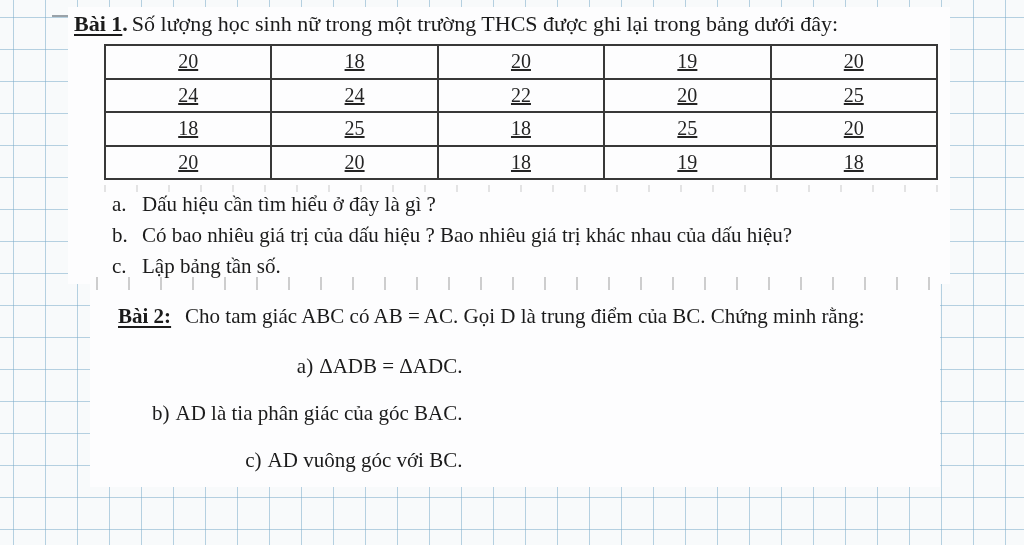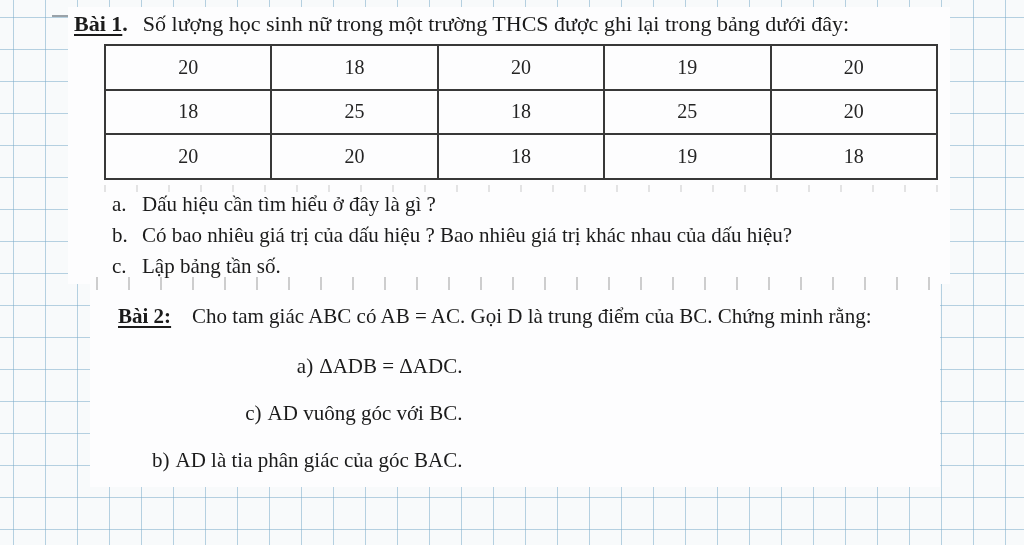--- a/index.html
+++ b/index.html
@@ -46,36 +46,37 @@
   .b { font-weight: bold; }
   .i { }
   .u { text-decoration: underline; text-decoration-thickness: 2px; text-underline-offset: 3px; margin-top: 20px; }
 
   .p1-title {
     position: absolute;
     left: 74px; top: 11px;
     font-size: 22px;
     white-space: nowrap;
   }
-  .p1-title .intro { margin-left: 15px; }
+  .p1-title .intro { margin-left: 4px; }
 
   table.data-table {
     position: absolute;
     left: 104px; top: 44px;
     width: 834px; height: 136px;
     border-collapse: collapse;
     table-layout: fixed;
   }
   table.data-table td {
     border: 2px solid #383838;
     text-align: center;
     vertical-align: middle;
     font-size: 20px;
     color: #242424;
     padding: 0;
+    text-decoration: underline;
   }
 
   .tick-row {
     position: absolute;
     background-image: repeating-linear-gradient(to right, rgba(95,95,95,0.55) 0, rgba(95,95,95,0.55) 2px, transparent 2px, transparent 32px);
   }
   .tick1 { left: 104px; top: 185px; width: 836px; height: 7px; opacity: 0.30; }
   .tick2 { left: 96px;  top: 277px; width: 848px; height: 13px; opacity: 0.55; }
 
   .p1-items {
@@ -90,21 +91,21 @@
     white-space: nowrap;
   }
   .p1-items .marker { width: 30px; flex: 0 0 30px; }
 
   .p2-title {
     position: absolute;
     left: 118px; top: 304px;
     font-size: 21px;
     white-space: nowrap;
   }
-  .p2-title .intro2 { margin-left: 21px; }
+  .p2-title .intro2 { margin-left: 14px; }
 
   .p2-items {
     position: absolute;
     left: 152px; top: 355px;
     font-size: 21px;
     text-align: right;
   }
   .p2-items .item {
     height: 22px;
     line-height: 22px;
@@ -128,20 +129,27 @@
   <div class="p1-title text"><span class="b u">Bài 1</span><span class="b">.</span><span class="intro">Số lượng học sinh nữ trong một trường THCS được ghi lại trong bảng dưới đây:</span></div>
 
   <table class="data-table">
     <tbody>
       <tr>
         <td>20</td>
         <td>18</td>
         <td>20</td>
         <td>19</td>
         <td>20</td>
+      </tr>
+      <tr>
+        <td>24</td>
+        <td>24</td>
+        <td>22</td>
+        <td>20</td>
+        <td>25</td>
       </tr>
       <tr>
         <td>18</td>
         <td>25</td>
         <td>18</td>
         <td>25</td>
         <td>20</td>
       </tr>
       <tr>
         <td>20</td>
@@ -172,20 +180,20 @@
 
   <div class="tick-row tick2"></div>
 
   <div class="p2-title text"><span class="b i u">Bài 2:</span><span class="intro2">Cho tam giác ABC có AB = AC. Gọi D là trung điểm của BC. Chứng minh rằng:</span></div>
 
   <div class="p2-items text">
     <div class="item">
       <span class="marker">a)</span><span>ΔADB = ΔADC.</span>
     </div>
     <div class="item">
-      <span class="marker">c)</span><span>AD vuông góc với BC.</span>
+      <span class="marker">b)</span><span>AD là tia phân giác của góc BAC.</span>
     </div>
     <div class="item">
-      <span class="marker">b)</span><span>AD là tia phân giác của góc BAC.</span>
+      <span class="marker">c)</span><span>AD vuông góc với BC.</span>
     </div>
   </div>
 
 </div>
 
 </body></html>

